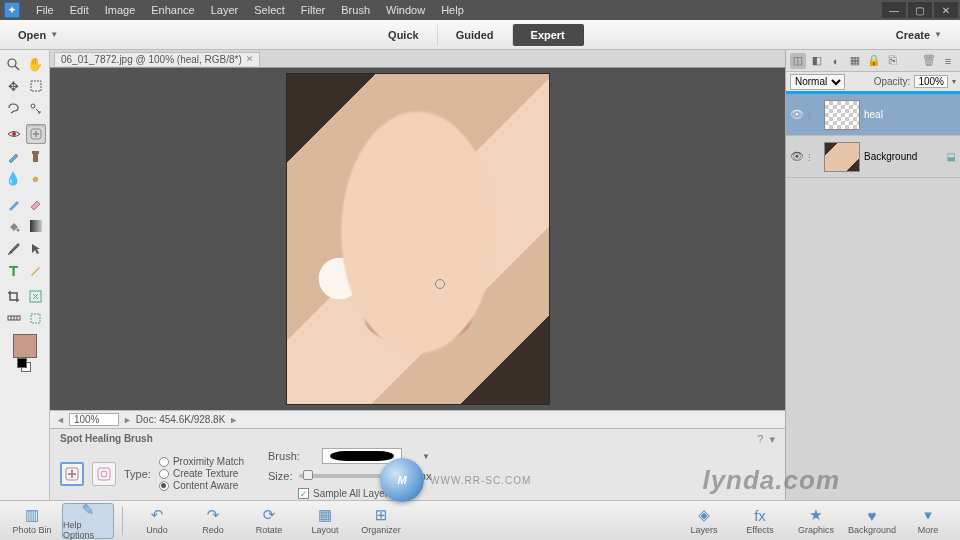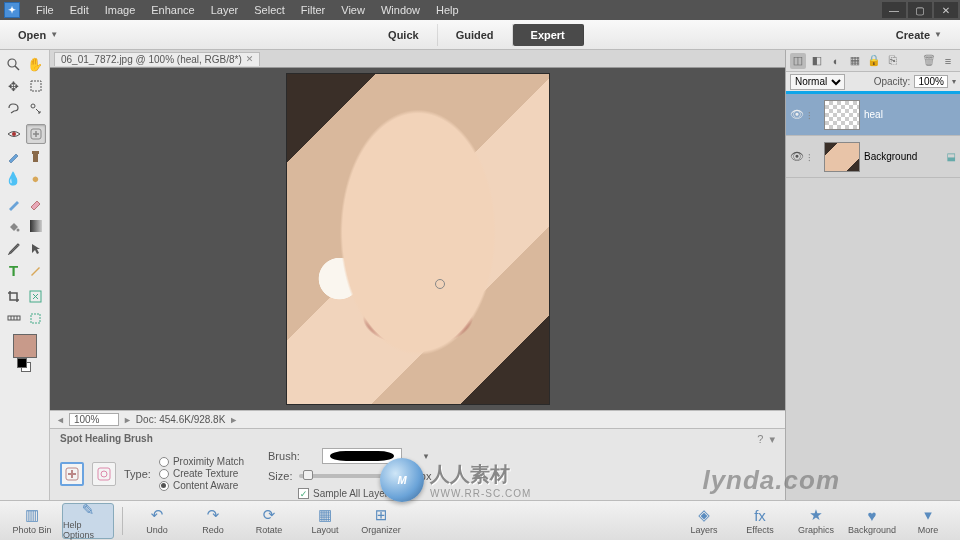--- a/index.html
+++ b/index.html
@@ -114,21 +114,21 @@
 
 <div class="menubar">
   <div class="app-icon">✦</div>
   <div class="menu-item">File</div>
   <div class="menu-item">Edit</div>
   <div class="menu-item">Image</div>
   <div class="menu-item">Enhance</div>
   <div class="menu-item">Layer</div>
   <div class="menu-item">Select</div>
   <div class="menu-item">Filter</div>
-  <div class="menu-item">View</div>
+  <div class="menu-item">Brush</div>
   <div class="menu-item">Window</div>
   <div class="menu-item">Help</div>
   <div class="spacer"></div>
   <div class="window-controls">
     <div class="wc">—</div>
     <div class="wc">▢</div>
     <div class="wc">✕</div>
   </div>
 </div>
 
@@ -464,16 +464,15 @@
   <div class="bb-btn">
       <span class="ic">▾</span>
       <span class="lbl">More</span>
     </div>
 </div>
 
 <div class="watermark">lynda.com</div>
 <div class="watermark2">
   <div class="wm-logo">M</div>
   <div class="wm-text">
-    <div class="wm-cn">人人素材</div>
     <div class="wm-url">WWW.RR-SC.COM</div>
   </div>
 </div>
 
 </body></html>

